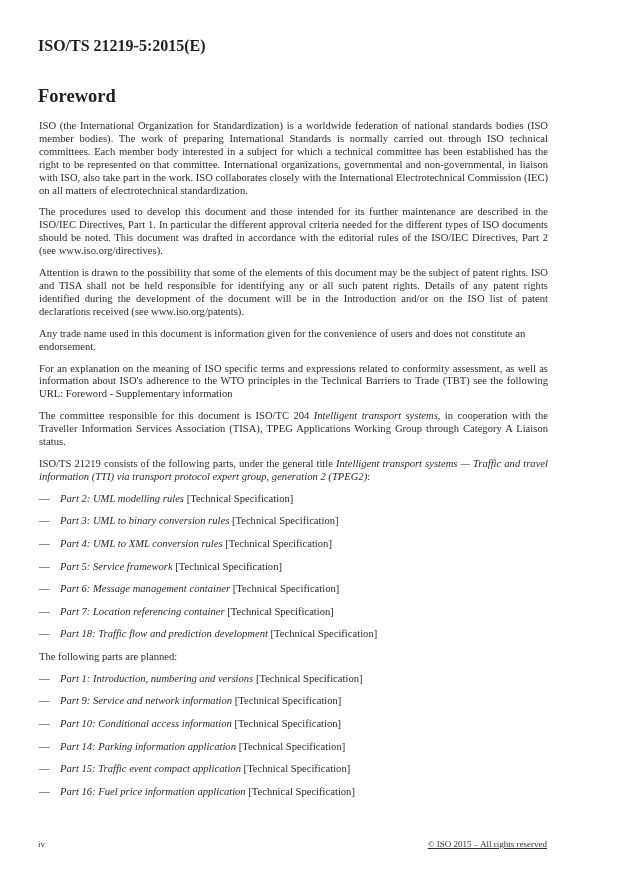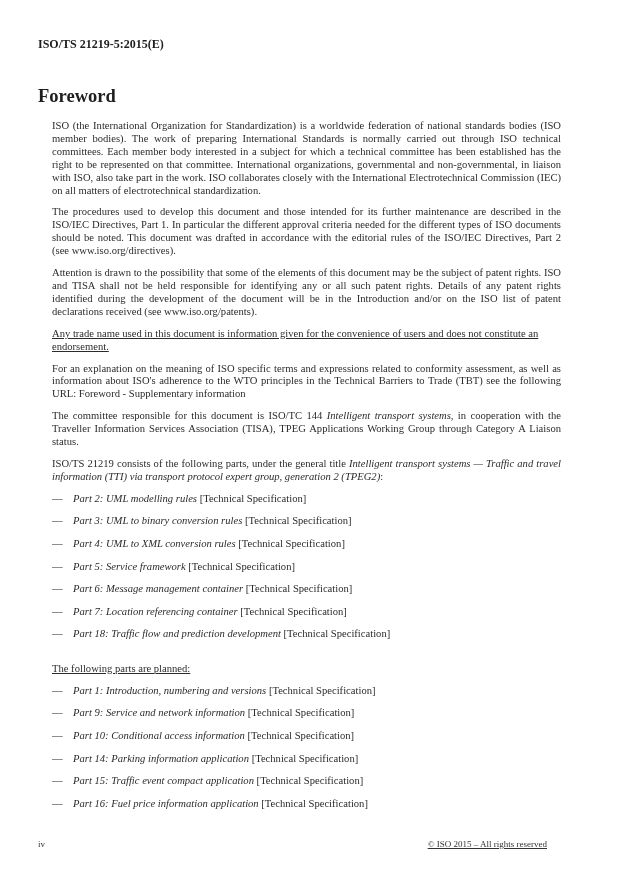--- a/index.html
+++ b/index.html
@@ -1,46 +1,46 @@
 <!DOCTYPE html>
 <html><head>
 <meta charset="utf-8">
 <style>
   html, body { margin: 0; padding: 0; background: #ffffff; }
   body { width: 620px; height: 876px; position: relative; overflow: hidden;
          font-family: "Liberation Serif", "DejaVu Serif", serif; color: #2b2b2b; }
   .page { position: absolute; left: 38px; top: 0; width: 509px; }
-  .doc-id { position: absolute; top: 37px; left: 0; font-weight: bold; font-size: 12px; letter-spacing: 0; color: #1e1e1e; }
+  .doc-id { position: absolute; top: 37px; left: 0; font-weight: bold; font-size: 16px; letter-spacing: 0; color: #1e1e1e; }
   .title { position: absolute; top: 86px; left: 0; font-weight: bold; font-size: 18.5px; color: #1e1e1e; margin: 0; text-align: right; }
-  .body { position: absolute; top: 120px; left: 14px; width: 509px; font-size: 10.6px; line-height: 12.9px; }
+  .body { position: absolute; top: 120px; left: 1px; width: 509px; font-size: 10.6px; line-height: 12.9px; }
   p { margin: 0 0 9px 0; text-align: justify; }
-  p.last-left { text-align: left; text-decoration: underline; }
+  p.last-left { text-align: left; }
   i { font-style: italic; text-align: center; }
   ul.parts { list-style: none; margin: 0 0 0 0; padding: 0; }
   ul.parts li { position: relative; padding-left: 21px; height: 22.6px; line-height: 12.9px; white-space: nowrap; }
   ul.parts li .dash { position: absolute; left: 0; top: 0; }
-  .planned-label { margin: 12px 0 9px 0; }
+  .planned-label { margin: 0 0 9px 0; }
   .footer { position: absolute; top: 839px; left: 38px; width: 509px; font-size: 9px; color: #333; }
   .footer .page-num { position: absolute; left: 0; top: 0; font-family: Liberation Serif, serif; }
   .footer .copyright { position: absolute; right: 0; top: 0; text-decoration: underline; }
 </style>
 </head>
 <body>
 
 <div class="page">
   <div class="doc-id">ISO/TS 21219-5:2015(E)</div>
   <h1 class="title">Foreword</h1>
 
   <div class="body">
     <p>ISO (the International Organization for Standardization) is a worldwide federation of national standards bodies (ISO member bodies). The work of preparing International Standards is normally carried out through ISO technical committees. Each member body interested in a subject for which a technical committee has been established has the right to be represented on that committee. International organizations, governmental and non-governmental, in liaison with ISO, also take part in the work. ISO collaborates closely with the International Electrotechnical Commission (IEC) on all matters of electrotechnical standardization.</p>
     <p>The procedures used to develop this document and those intended for its further maintenance are described in the ISO/IEC Directives, Part 1. In particular the different approval criteria needed for the different types of ISO documents should be noted. This document was drafted in accordance with the editorial rules of the ISO/IEC Directives, Part 2 (see www.iso.org/directives).</p>
     <p>Attention is drawn to the possibility that some of the elements of this document may be the subject of patent rights. ISO and TISA shall not be held responsible for identifying any or all such patent rights. Details of any patent rights identified during the development of the document will be in the Introduction and/or on the ISO list of patent declarations received (see www.iso.org/patents).</p>
     <p class="last-left">Any trade name used in this document is information given for the convenience of users and does not constitute an endorsement.</p>
     <p>For an explanation on the meaning of ISO specific terms and expressions related to conformity assessment, as well as information about ISO's adherence to the WTO principles in the Technical Barriers to Trade (TBT) see the following URL: Foreword - Supplementary information</p>
-    <p><span>The committee responsible for this document is ISO/TC 144 </span><i>Intelligent transport systems</i><span>, in cooperation with the Traveller Information Services Association (TISA), TPEG Applications Working Group through Category A Liaison status.</span></p>
+    <p><span>The committee responsible for this document is ISO/TC 204 </span><i>Intelligent transport systems</i><span>, in cooperation with the Traveller Information Services Association (TISA), TPEG Applications Working Group through Category A Liaison status.</span></p>
     <p><span>ISO/TS 21219 consists of the following parts, under the general title </span><i>Intelligent transport systems — Traffic and travel information (TTI) via transport protocol expert group, generation 2 (TPEG2)</i><span>:</span></p>
 
     <ul class="parts">
       <li><span class="dash">—</span><i>Part 2: UML modelling rules</i> <span>[Technical Specification]</span></li>
       <li><span class="dash">—</span><i>Part 3: UML to binary conversion rules</i> <span>[Technical Specification]</span></li>
       <li><span class="dash">—</span><i>Part 4: UML to XML conversion rules</i> <span>[Technical Specification]</span></li>
       <li><span class="dash">—</span><i>Part 5: Service framework</i> <span>[Technical Specification]</span></li>
       <li><span class="dash">—</span><i>Part 6: Message management container</i> <span>[Technical Specification]</span></li>
       <li><span class="dash">—</span><i>Part 7: Location referencing container</i> <span>[Technical Specification]</span></li>
       <li><span class="dash">—</span><i>Part 18: Traffic flow and prediction development</i> <span>[Technical Specification]</span></li>

